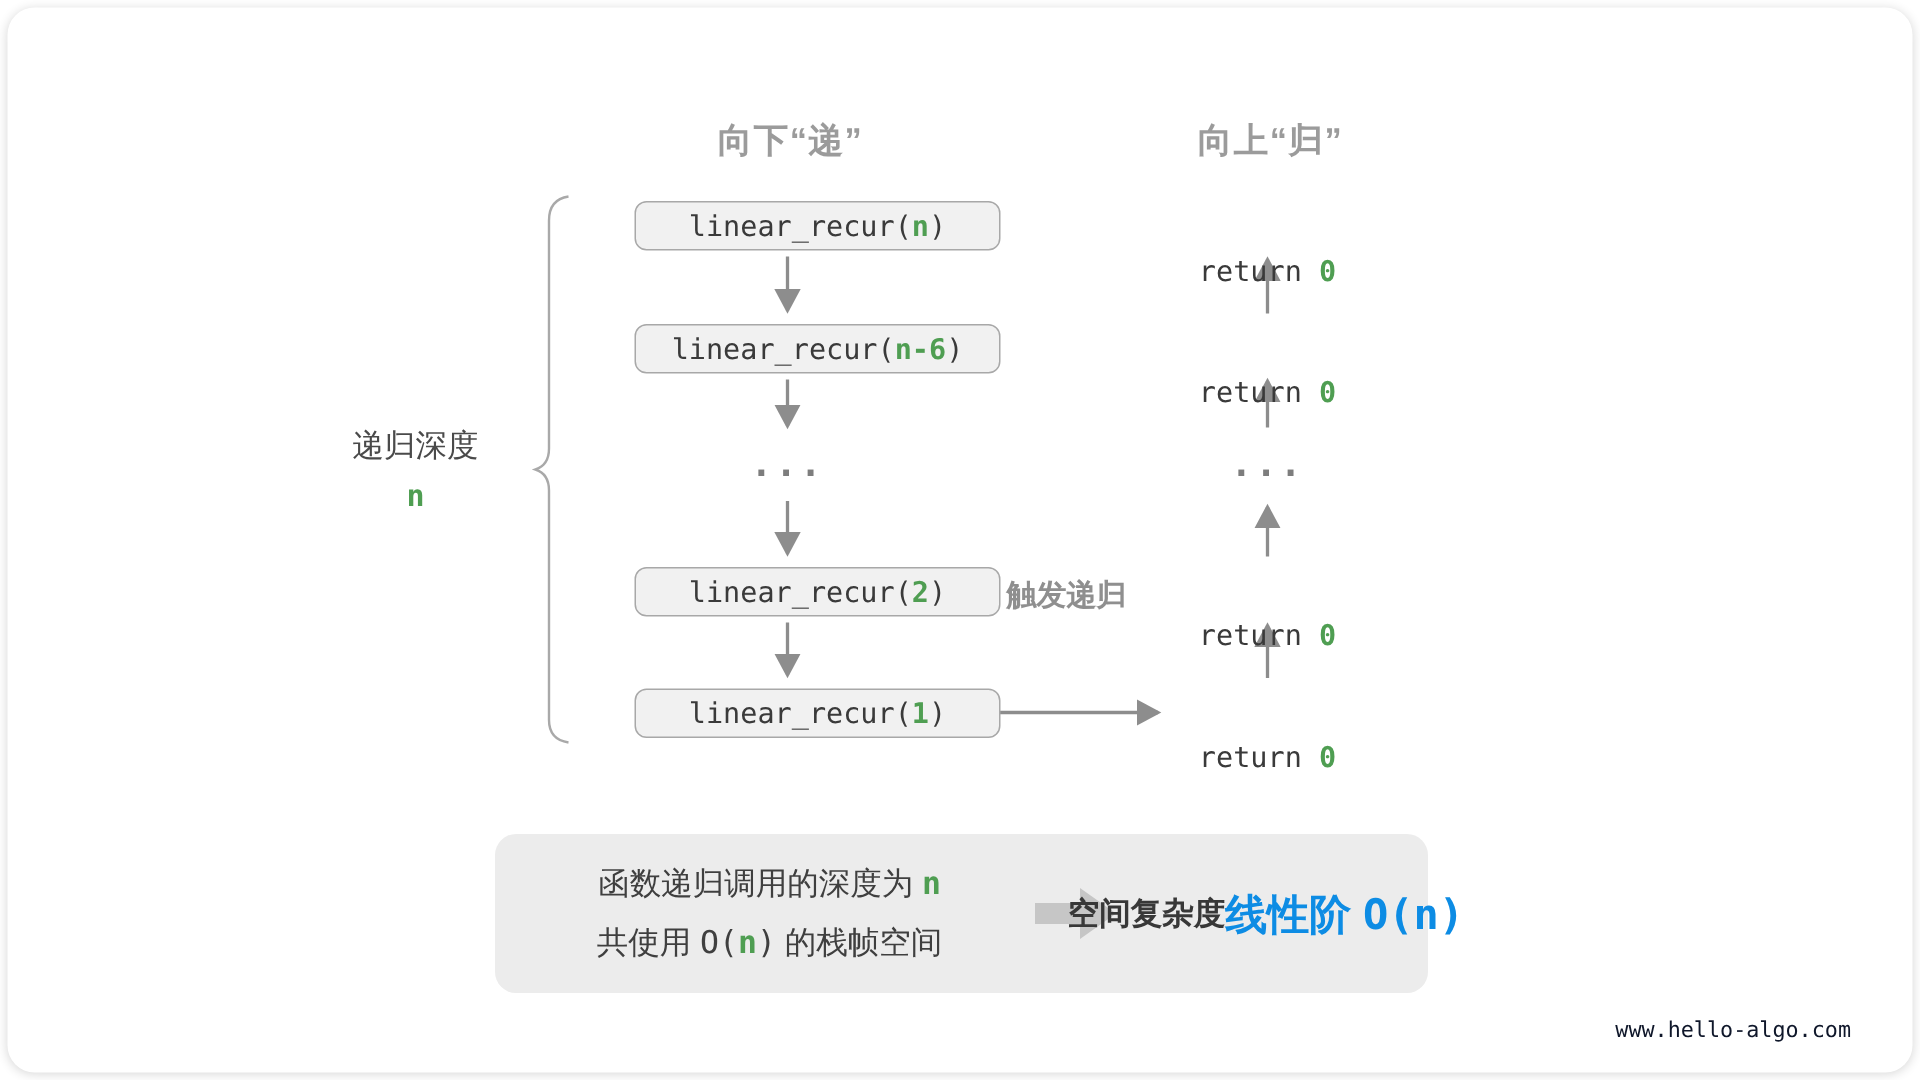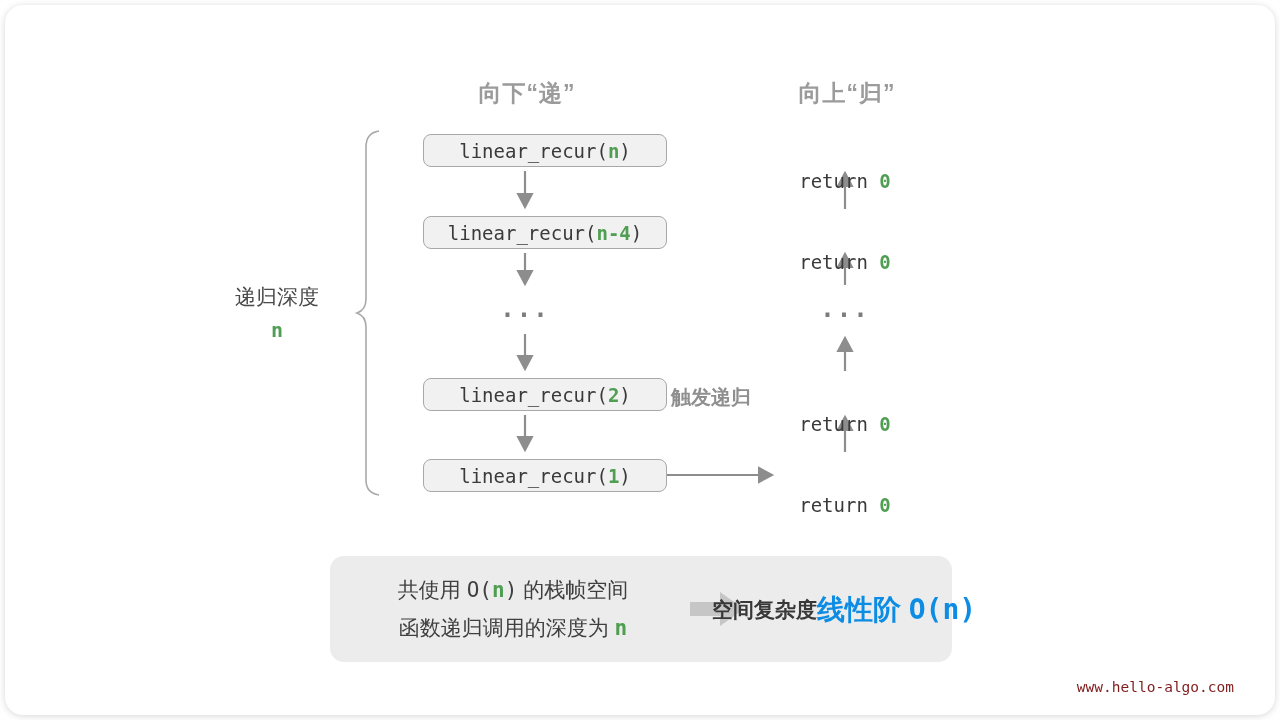--- a/index.html
+++ b/index.html
@@ -77,21 +77,21 @@
     left: 754px; top: 556px; width: 180px; height: 106px;
     display: flex; flex-direction: row; align-items: center; justify-content: center;
     line-height: 39px; white-space: pre;
   }
   .result-title { font-size: 21px; font-weight: bold; color: #383838; }
   .result-value { font-size: 28px; font-weight: bold; }
 
   .watermark {
     right: 46px; top: 679px;
     font-family: "DejaVu Sans Mono", monospace;
-    font-size: 14.5px; color: #7f1d1d;
+    font-size: 14.5px; color: #0f172a;
   }
 
   svg.layer { position: absolute; left: 0; top: 0; pointer-events: none; }
 </style>
 </head>
 <body>
 
 <div class="card"></div>
 
 <svg class="layer" width="1280" height="720">
@@ -113,43 +113,43 @@
 
   <line x1="655" y1="475" x2="772" y2="475" stroke="#8d8d8d" stroke-width="2.2" marker-end="url(#ah)"></line>
 
   <path d="M 379 131 Q 366 133 366 147 L 366 299 Q 366 310 357 313 Q 366 316 366 327 L 366 480 Q 366 493 379 495" fill="none" stroke="#a9a9a9" stroke-width="1.6"></path>
 </svg>
 
 <div class="abs hdr" style="left:402px; top:58px;">向下“递”</div>
 <div class="abs hdr" style="left:722px; top:58px;">向上“归”</div>
 
 <div class="abs callbox" style="top:134px;"><span>linear_recur(</span><span class="arg green">n</span><span>)</span></div>
-<div class="abs callbox" style="top:216px;"><span>linear_recur(</span><span class="arg green">n-4</span><span>)</span></div>
+<div class="abs callbox" style="top:216px;"><span>linear_recur(</span><span class="arg green">n-6</span><span>)</span></div>
 <div class="abs callbox" style="top:378px;"><span>linear_recur(</span><span class="arg green">2</span><span>)</span></div>
 <div class="abs callbox" style="top:459px;"><span>linear_recur(</span><span class="arg green">1</span><span>)</span></div>
 
 <div class="abs dots" style="left:485px; top:294px;">...</div>
 <div class="abs dots" style="left:805px; top:294px;">...</div>
 
 <div class="abs ret" style="left:745px; top:137px;"><span>return </span><span class="val green">0</span></div>
 <div class="abs ret" style="left:745px; top:218px;"><span>return </span><span class="val green">0</span></div>
 <div class="abs ret" style="left:745px; top:380px;"><span>return </span><span class="val green">0</span></div>
 <div class="abs ret" style="left:745px; top:461px;"><span>return </span><span class="val green">0</span></div>
 
 <div class="abs depth-label" style="left:192px; top:283px;">递归深度</div>
 <div class="abs depth-n green" style="left:192px; top:318px;">n</div>
 
 <div class="abs trigger" style="left:636px; top:384px;">
   <div>触发递归</div>
 </div>
 
 <div class="abs panel"></div>
 <div class="abs panel-left">
+  <div><span>函数递归调用的深度为 </span><span class="arg green mono">n</span></div>
   <div><span>共使用 </span><span class="mono">O(</span><span class="arg green mono">n</span><span class="mono">)</span><span> 的栈帧空间</span></div>
-  <div><span>函数递归调用的深度为 </span><span class="arg green mono">n</span></div>
 </div>
 <svg class="layer" style="left:690px; top:592px;" width="56" height="36">
   <polygon points="0,10 30,10 30,0 54,17 30,34 30,24 0,24" fill="#c6c6c6"></polygon>
 </svg>
 <div class="abs panel-right">
   <div class="result-title">空间复杂度</div>
   <div class="result-value blue"><span>线性阶 </span><span class="mono">O(n)</span></div>
 </div>
 
 <div class="abs watermark">www.hello-algo.com</div>

